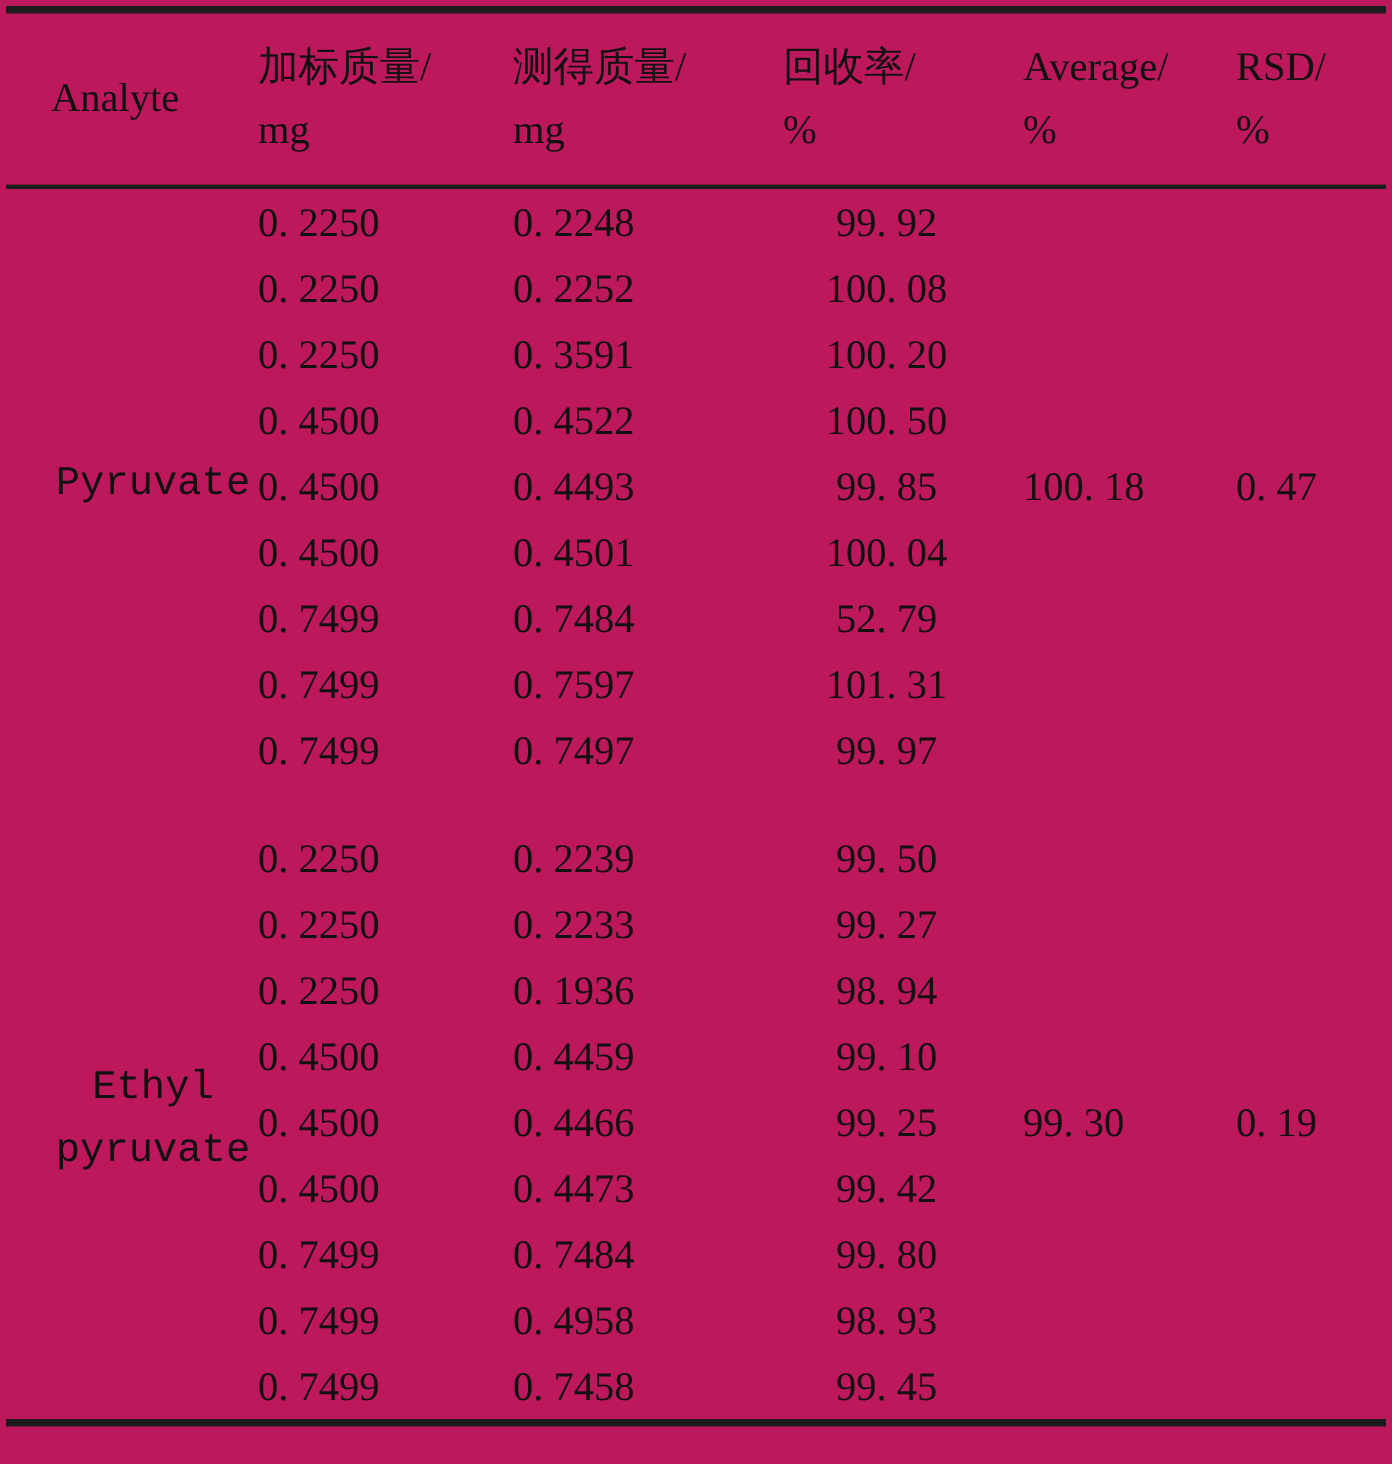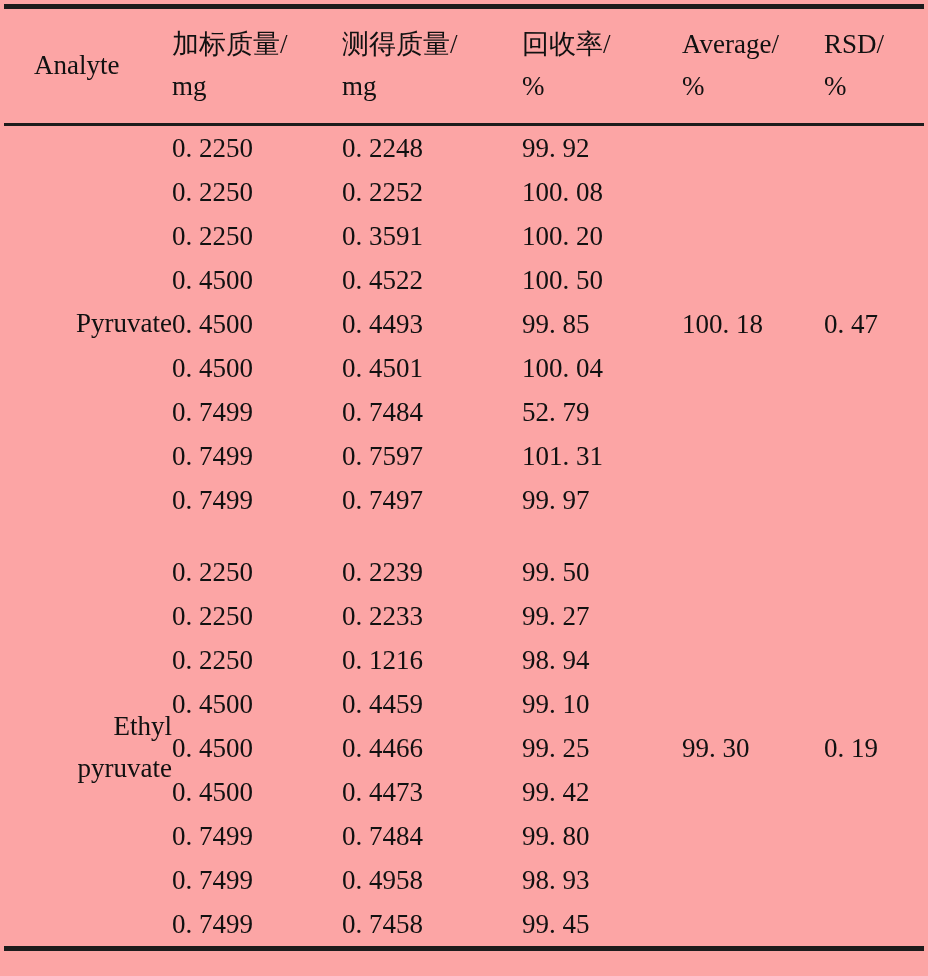--- a/index.html
+++ b/index.html
@@ -3,21 +3,21 @@
 <meta charset="utf-8">
 <style>
   html, body {
     margin: 0;
     padding: 0;
     background: #ffffff;
   }
   .page {
     width: 928px;
     height: 976px;
-    background: #fca5a5;
+    background: #be185d;
     box-sizing: border-box;
     padding: 4px 0 16px 0;
     font-family: "Liberation Serif", "DejaVu Serif", serif;
     color: #111111;
     overflow: hidden;
   }
   table.recovery-table {
     width: 920px;
     margin: 0 4px;
     border-collapse: collapse;
@@ -52,26 +52,27 @@
     text-align: left;
     padding-left: 30px;
   }
 
   tbody td {
     height: 44px;
     padding: 0;
     vertical-align: middle;
   }
   td.analyte-cell {
-    text-align: right;
+    text-align: center;
     padding-left: 28px;
     line-height: 1.55;
+    font-family: Liberation Mono, monospace;
   }
   td.num-center   { text-align: left; }
-  td.num-recovery { text-align: left; padding-right: 22px; }
+  td.num-recovery { text-align: center; padding-right: 22px; }
 
   tr.group-gap td { height: 28px; }
 </style>
 </head>
 <body>
 
 <div class="page">
   <table class="recovery-table">
     <colgroup>
       <col class="c-analyte">
@@ -187,21 +188,21 @@
         <td class="num-center" rowspan="9">99. 30</td>
         <td class="num-center" rowspan="9">0. 19</td>
       </tr>
       <tr>
         <td class="num-center">0. 2250</td>
         <td class="num-center">0. 2233</td>
         <td class="num-recovery">99. 27</td>
       </tr>
       <tr>
         <td class="num-center">0. 2250</td>
-        <td class="num-center">0. 1216</td>
+        <td class="num-center">0. 1936</td>
         <td class="num-recovery">98. 94</td>
       </tr>
       <tr>
         <td class="num-center">0. 4500</td>
         <td class="num-center">0. 4459</td>
         <td class="num-recovery">99. 10</td>
       </tr>
       <tr>
         <td class="num-center">0. 4500</td>
         <td class="num-center">0. 4466</td>

